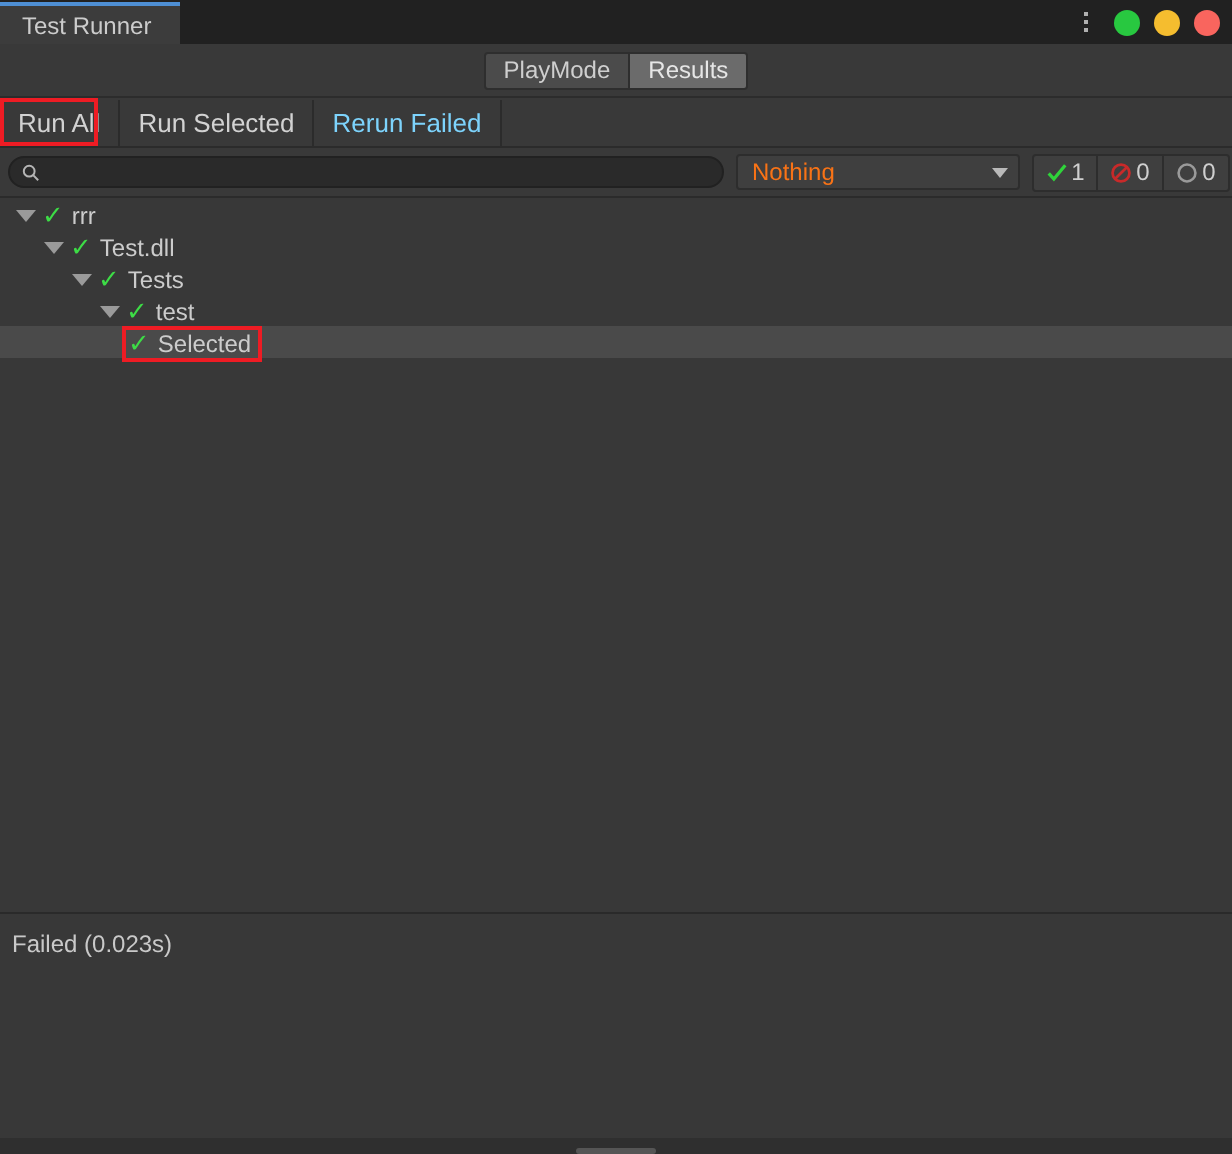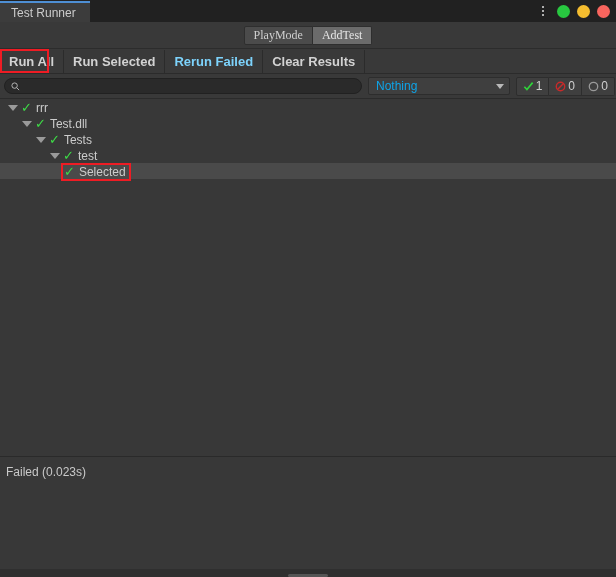--- a/index.html
+++ b/index.html
@@ -85,21 +85,21 @@
   .moderow {
     height: 26px;
     background: #393939;
     border-bottom: 1px solid #2c2c2c;
     display: flex;
     align-items: center;
     justify-content: center;
     flex: 0 0 auto;
     position: relative;
   }
-  .modewrap { display: flex; font-family: Liberation Serif, serif; }
+  .modewrap { display: flex; }
   .modebtn {
     height: 19px;
     padding: 0 9px;
     font-size: 12px;
     color: #cfcfcf;
     background: #4b4b4b;
     border: 1px solid #2e2e2e;
     display: flex;
     align-items: center;
     box-sizing: border-box;
@@ -125,21 +125,20 @@
     height: 23px;
     padding: 0 9px;
     display: flex;
     align-items: center;
     font-size: 13px;
     color: #d2d2d2;
     border-right: 1px solid #2b2b2b;
     box-sizing: border-box;
     background: #393939;
     position: relative;
-    font-weight: bold;
   }
   .tbtn.disabled { color: #7dd3fc; }
   .redbox {
     position: absolute;
     border: 2px solid #ee1c24;
     box-sizing: border-box;
     pointer-events: none;
     z-index: 5;
   }
 
@@ -180,21 +179,21 @@
     width: 142px;
     height: 18px;
     background: #3f3f3f;
     border: 1px solid #2d2d2d;
     display: flex;
     align-items: center;
     justify-content: space-between;
     padding: 0 5px 0 7px;
     box-sizing: border-box;
     font-size: 12px;
-    color: #0ea5e9;
+    color: #f97316;
     border-radius: 2px;
   }
   .caret {
     width: 0; height: 0;
     border-left: 4px solid transparent;
     border-right: 4px solid transparent;
     border-top: 5px solid #b9b9b9;
   }
   .counters {
     margin-left: 6px;
@@ -303,29 +302,28 @@
         </div>
       <span class="dot green"></span>
       <span class="dot yellow"></span>
       <span class="dot red"></span>
     </div>
   </div>
 
   <div class="moderow">
     <div class="modewrap">
       <div class="modebtn">PlayMode</div>
-      <div class="modebtn active">AddTest</div>
+      <div class="modebtn active">Results</div>
     </div>
   </div>
 
   <div class="toolbar">
     <div class="tbtn">Run All</div>
     <div class="tbtn">Run Selected</div>
     <div class="tbtn disabled">Rerun Failed</div>
-    <div class="tbtn">Clear Results</div>
     <div class="redbox" style="left: 0px; top: 0px; width: 49px; height: 24px; border-color: rgb(238, 28, 36);"></div>
   </div>
 
   <div class="searchrow">
     <div class="searchfield">
       <svg class="mag" width="9" height="9" viewBox="0 0 10 10">
         <circle cx="4" cy="4" r="3" fill="none" stroke="#b5b5b5" stroke-width="1.1"></circle>
         <line x1="6.2" y1="6.2" x2="9" y2="9" stroke="#b5b5b5" stroke-width="1.1"></line>
       </svg>
       <input type="text" value="" placeholder="" style="">

